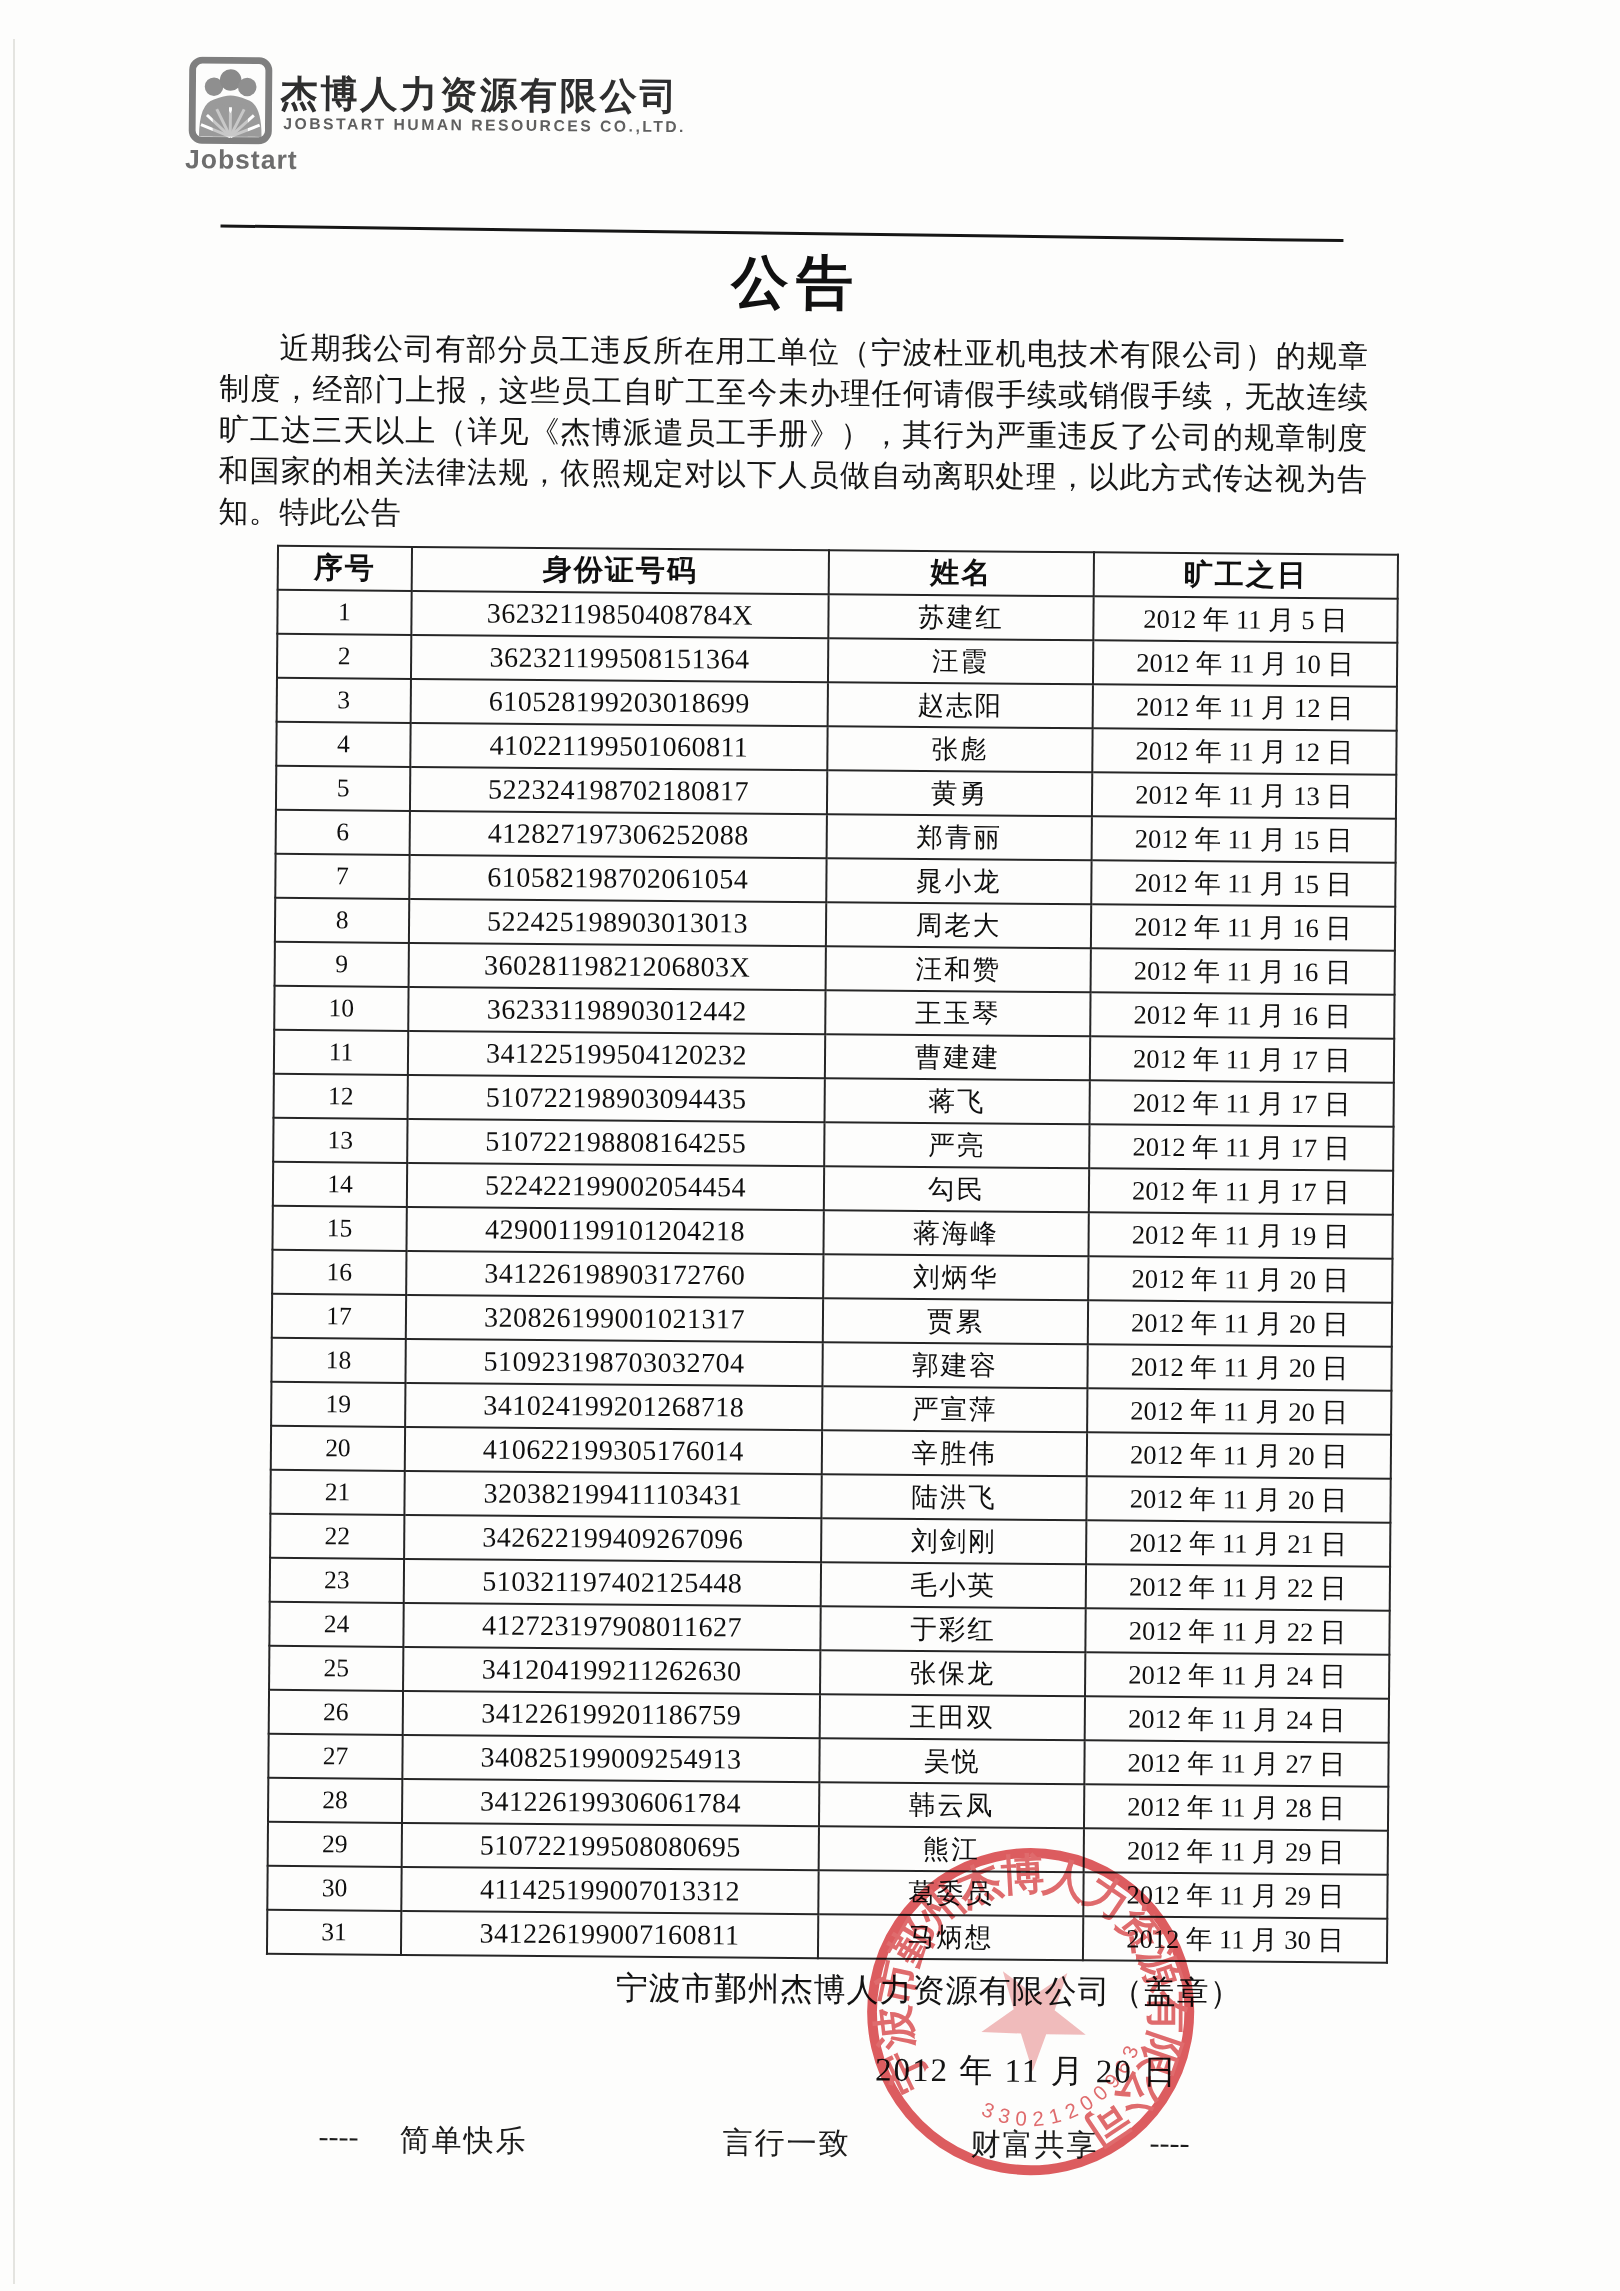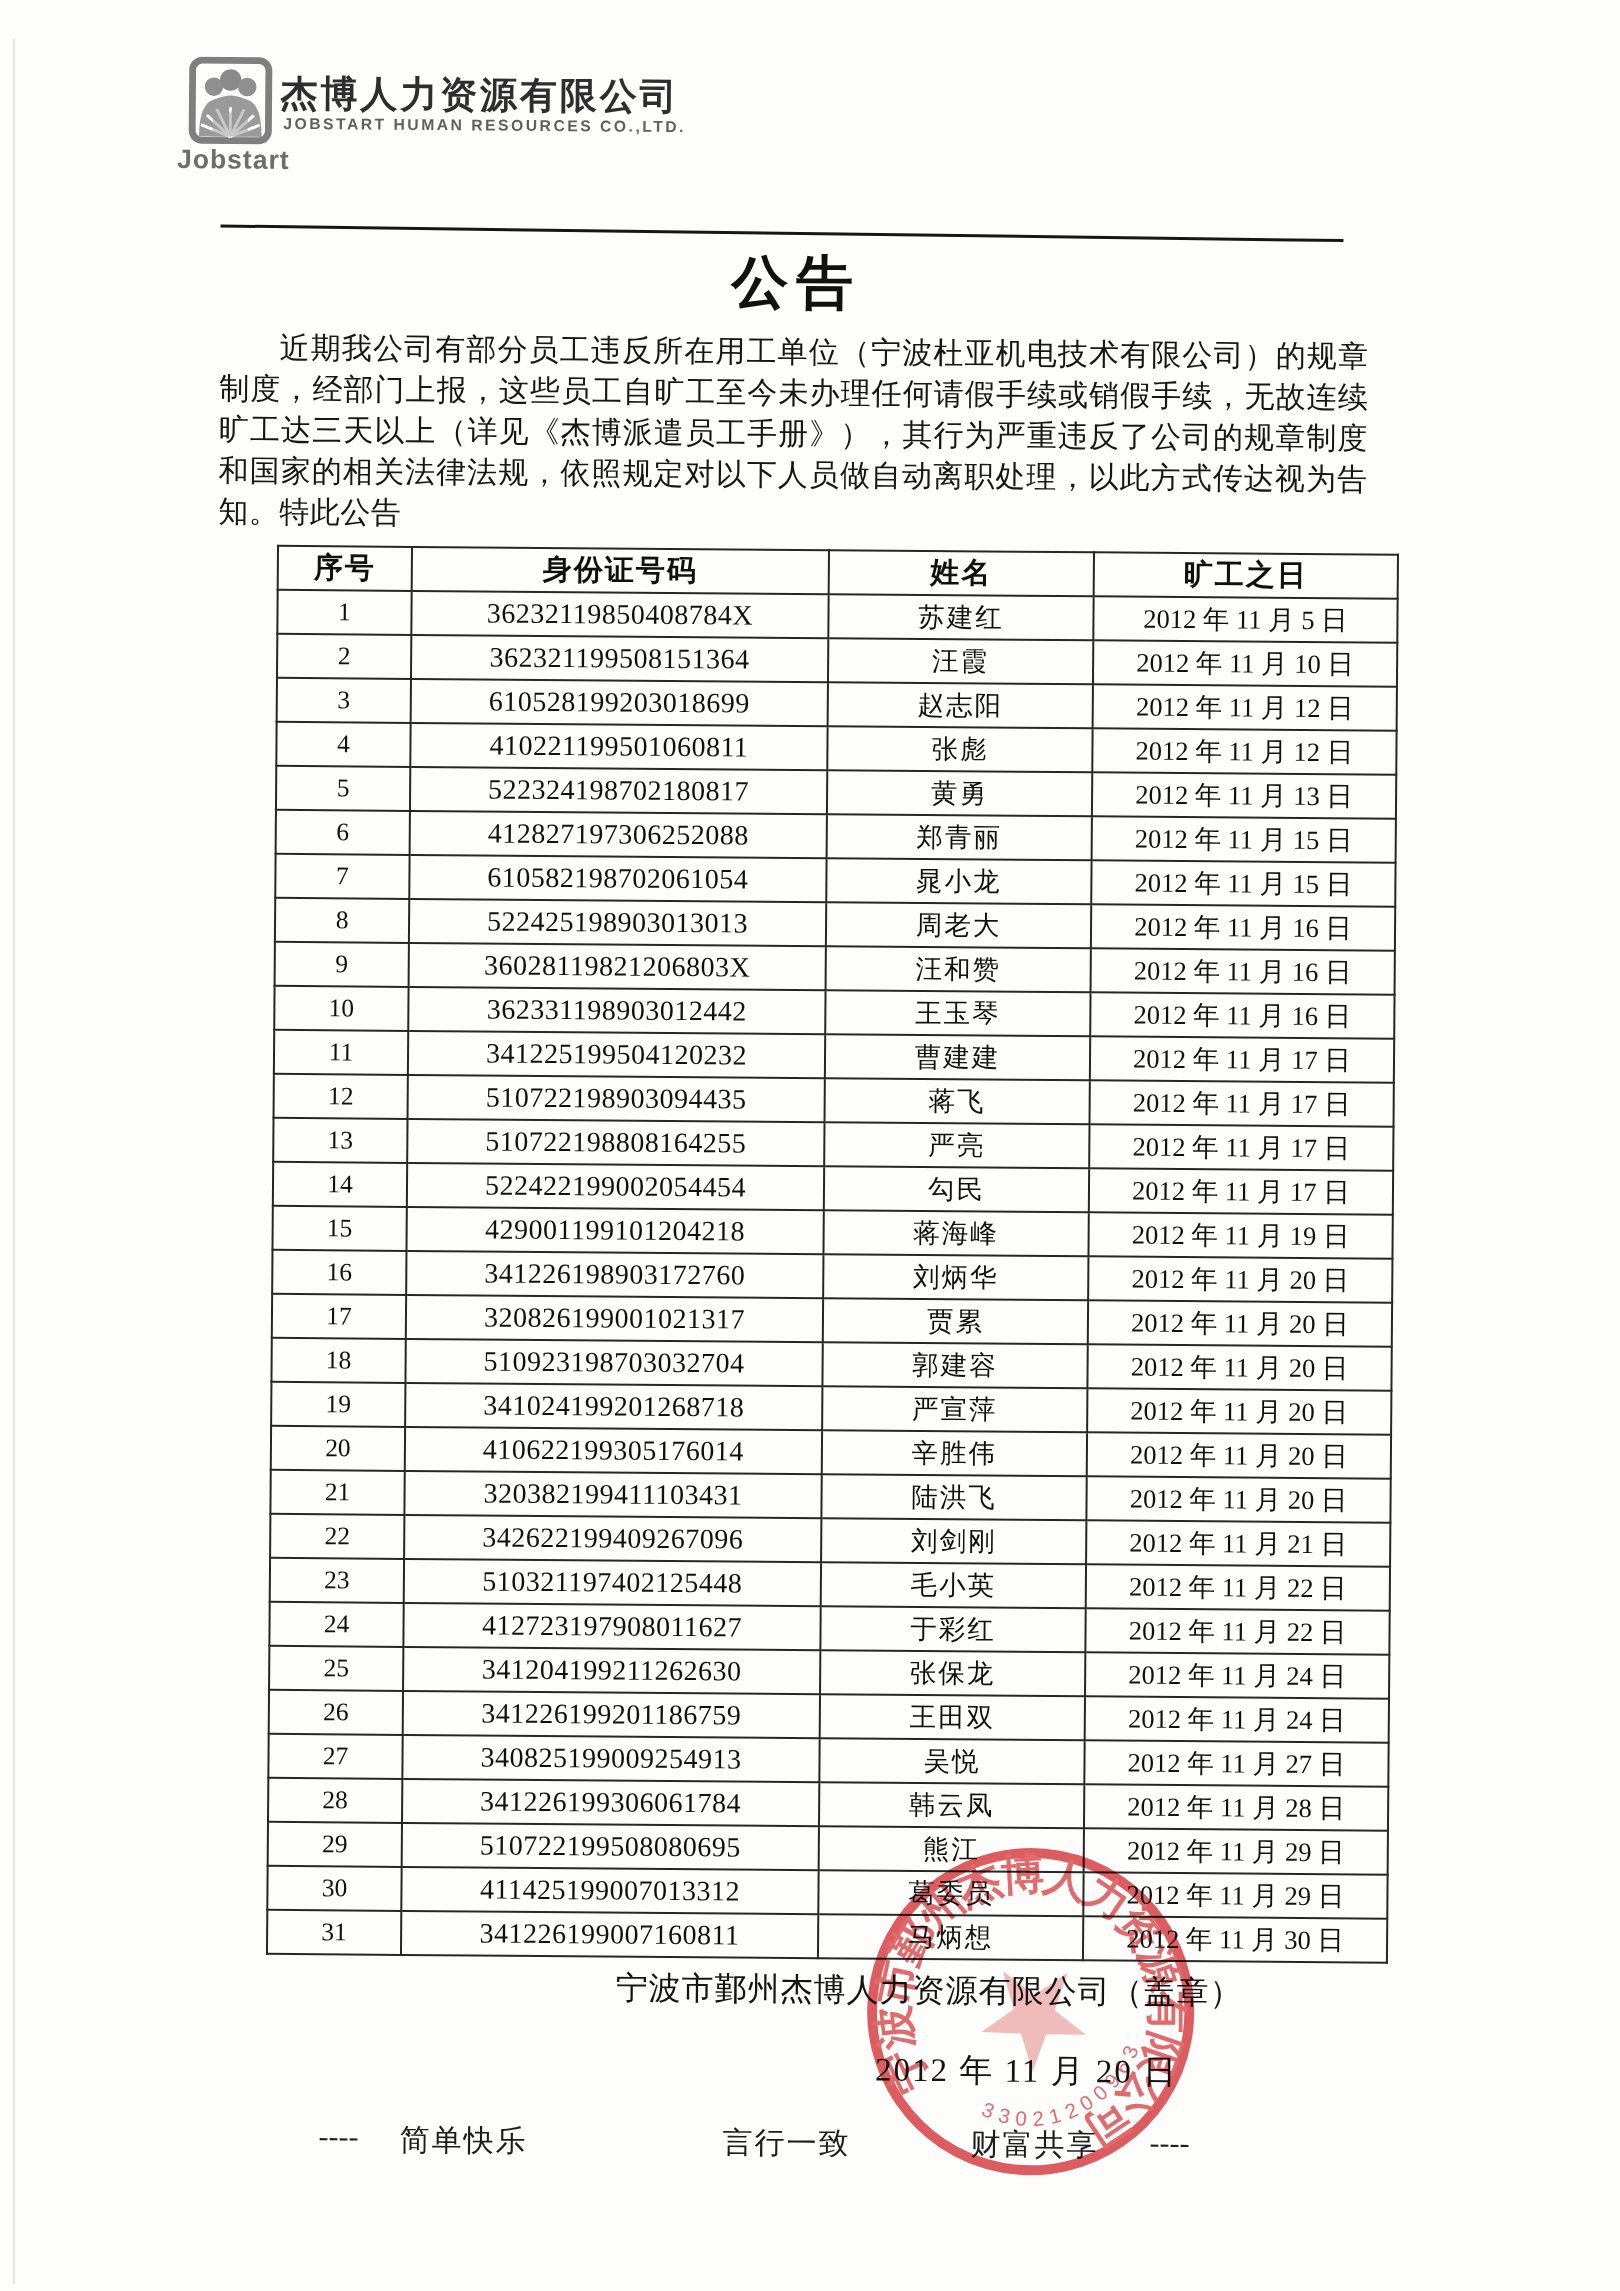--- a/index.html
+++ b/index.html
@@ -5,21 +5,21 @@
   html,body{margin:0;padding:0;background:#ffffff;}
   #page{position:relative;width:1620px;height:2292px;background:#fdfdfc;overflow:hidden;
         font-family:"Liberation Serif","DejaVu Serif",serif;color:#1a1a1a;}
   
   #scan-line{position:absolute;left:12.7px;top:39px;width:2px;height:2245px;background:#e4e4e0;}
   #doc{position:absolute;left:0;top:0;width:1620px;height:2292px;
        transform:rotate(0.45deg);transform-origin:294px 549px;}
 
   
   #logo-mark{position:absolute;left:184px;top:57px;width:86px;height:88px;}
-  #logo-word{position:absolute;left:174px;top:145px;width:108px;text-align:center;
+  #logo-word{position:absolute;left:182px;top:145px;width:108px;text-align:center;
              font-family:"Liberation Sans","DejaVu Sans",sans-serif;font-weight:bold;
              font-size:26.5px;color:#6d6d6d;letter-spacing:1px;}
   #company-cn{position:absolute;left:277px;top:69px;font-family:"Liberation Sans","DejaVu Sans",sans-serif;
               font-size:37px;font-weight:600;color:#2e2e2e;letter-spacing:2.9px;}
   #company-en{position:absolute;left:280px;top:115px;font-family:"Liberation Sans","DejaVu Sans",sans-serif;
               font-size:15.7px;font-weight:600;color:#5f5f5f;letter-spacing:2.5px;}
   #head-rule{position:absolute;left:218px;top:225px;width:1123px;height:2.9px;background:#161616;
              transform:rotate(0.3deg);transform-origin:0 0;}
 
   

